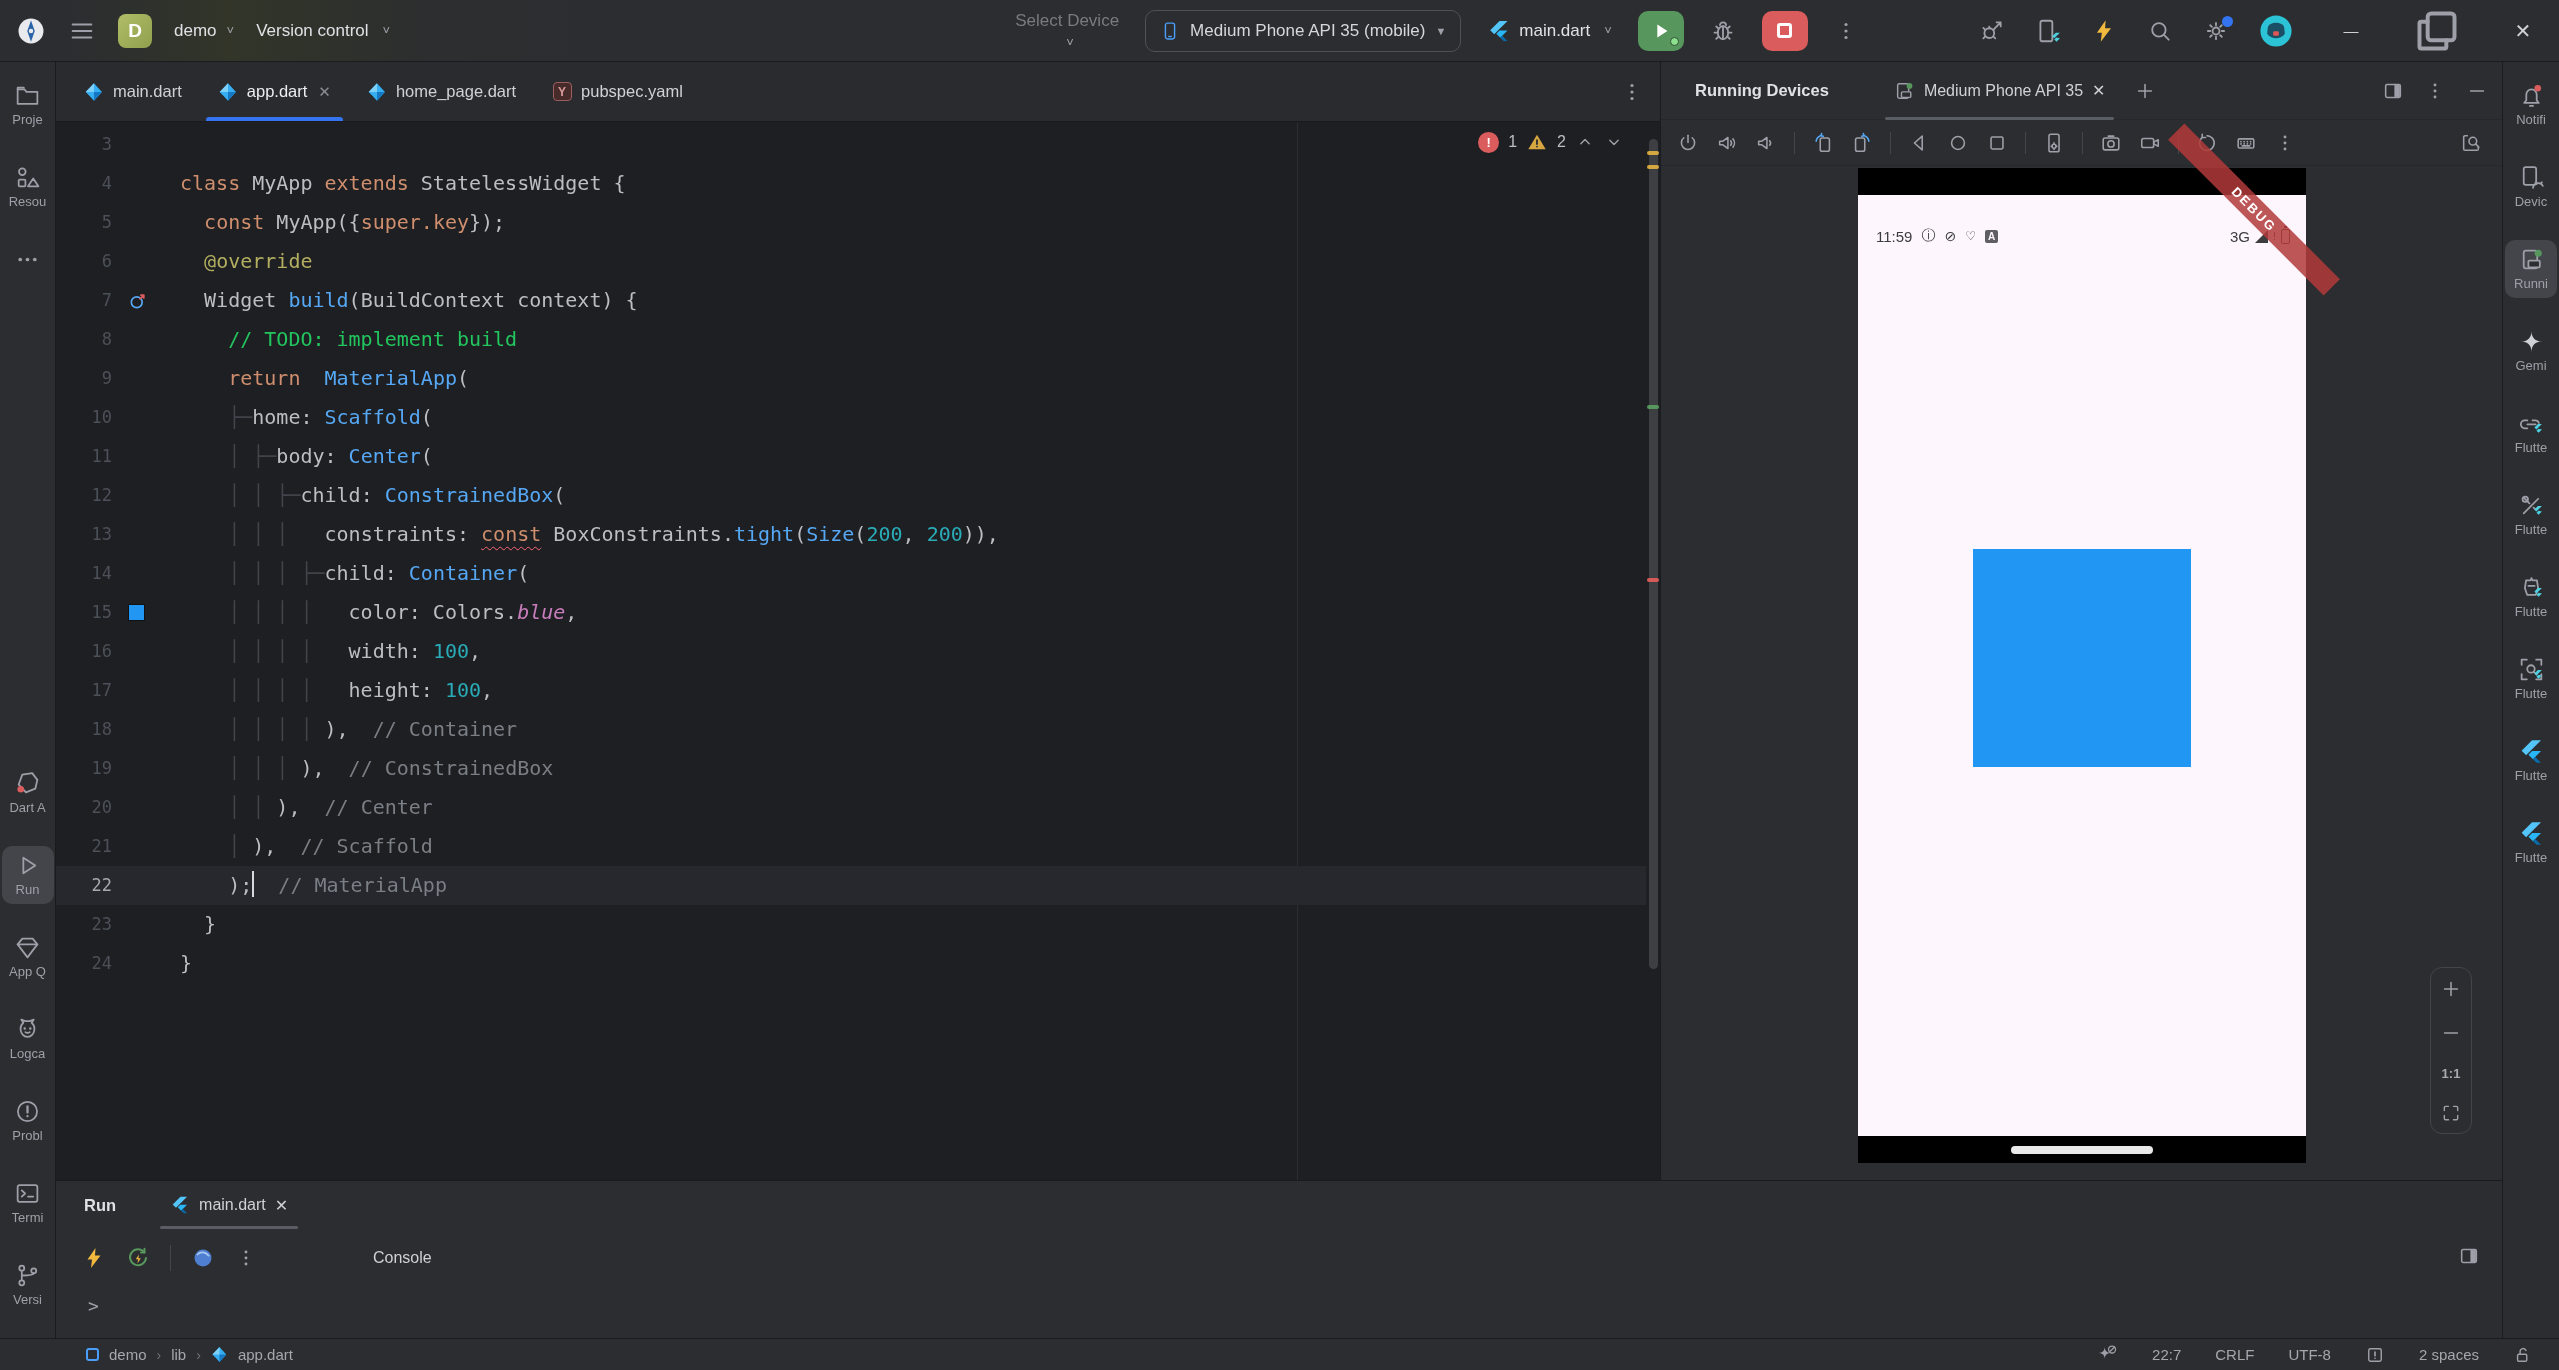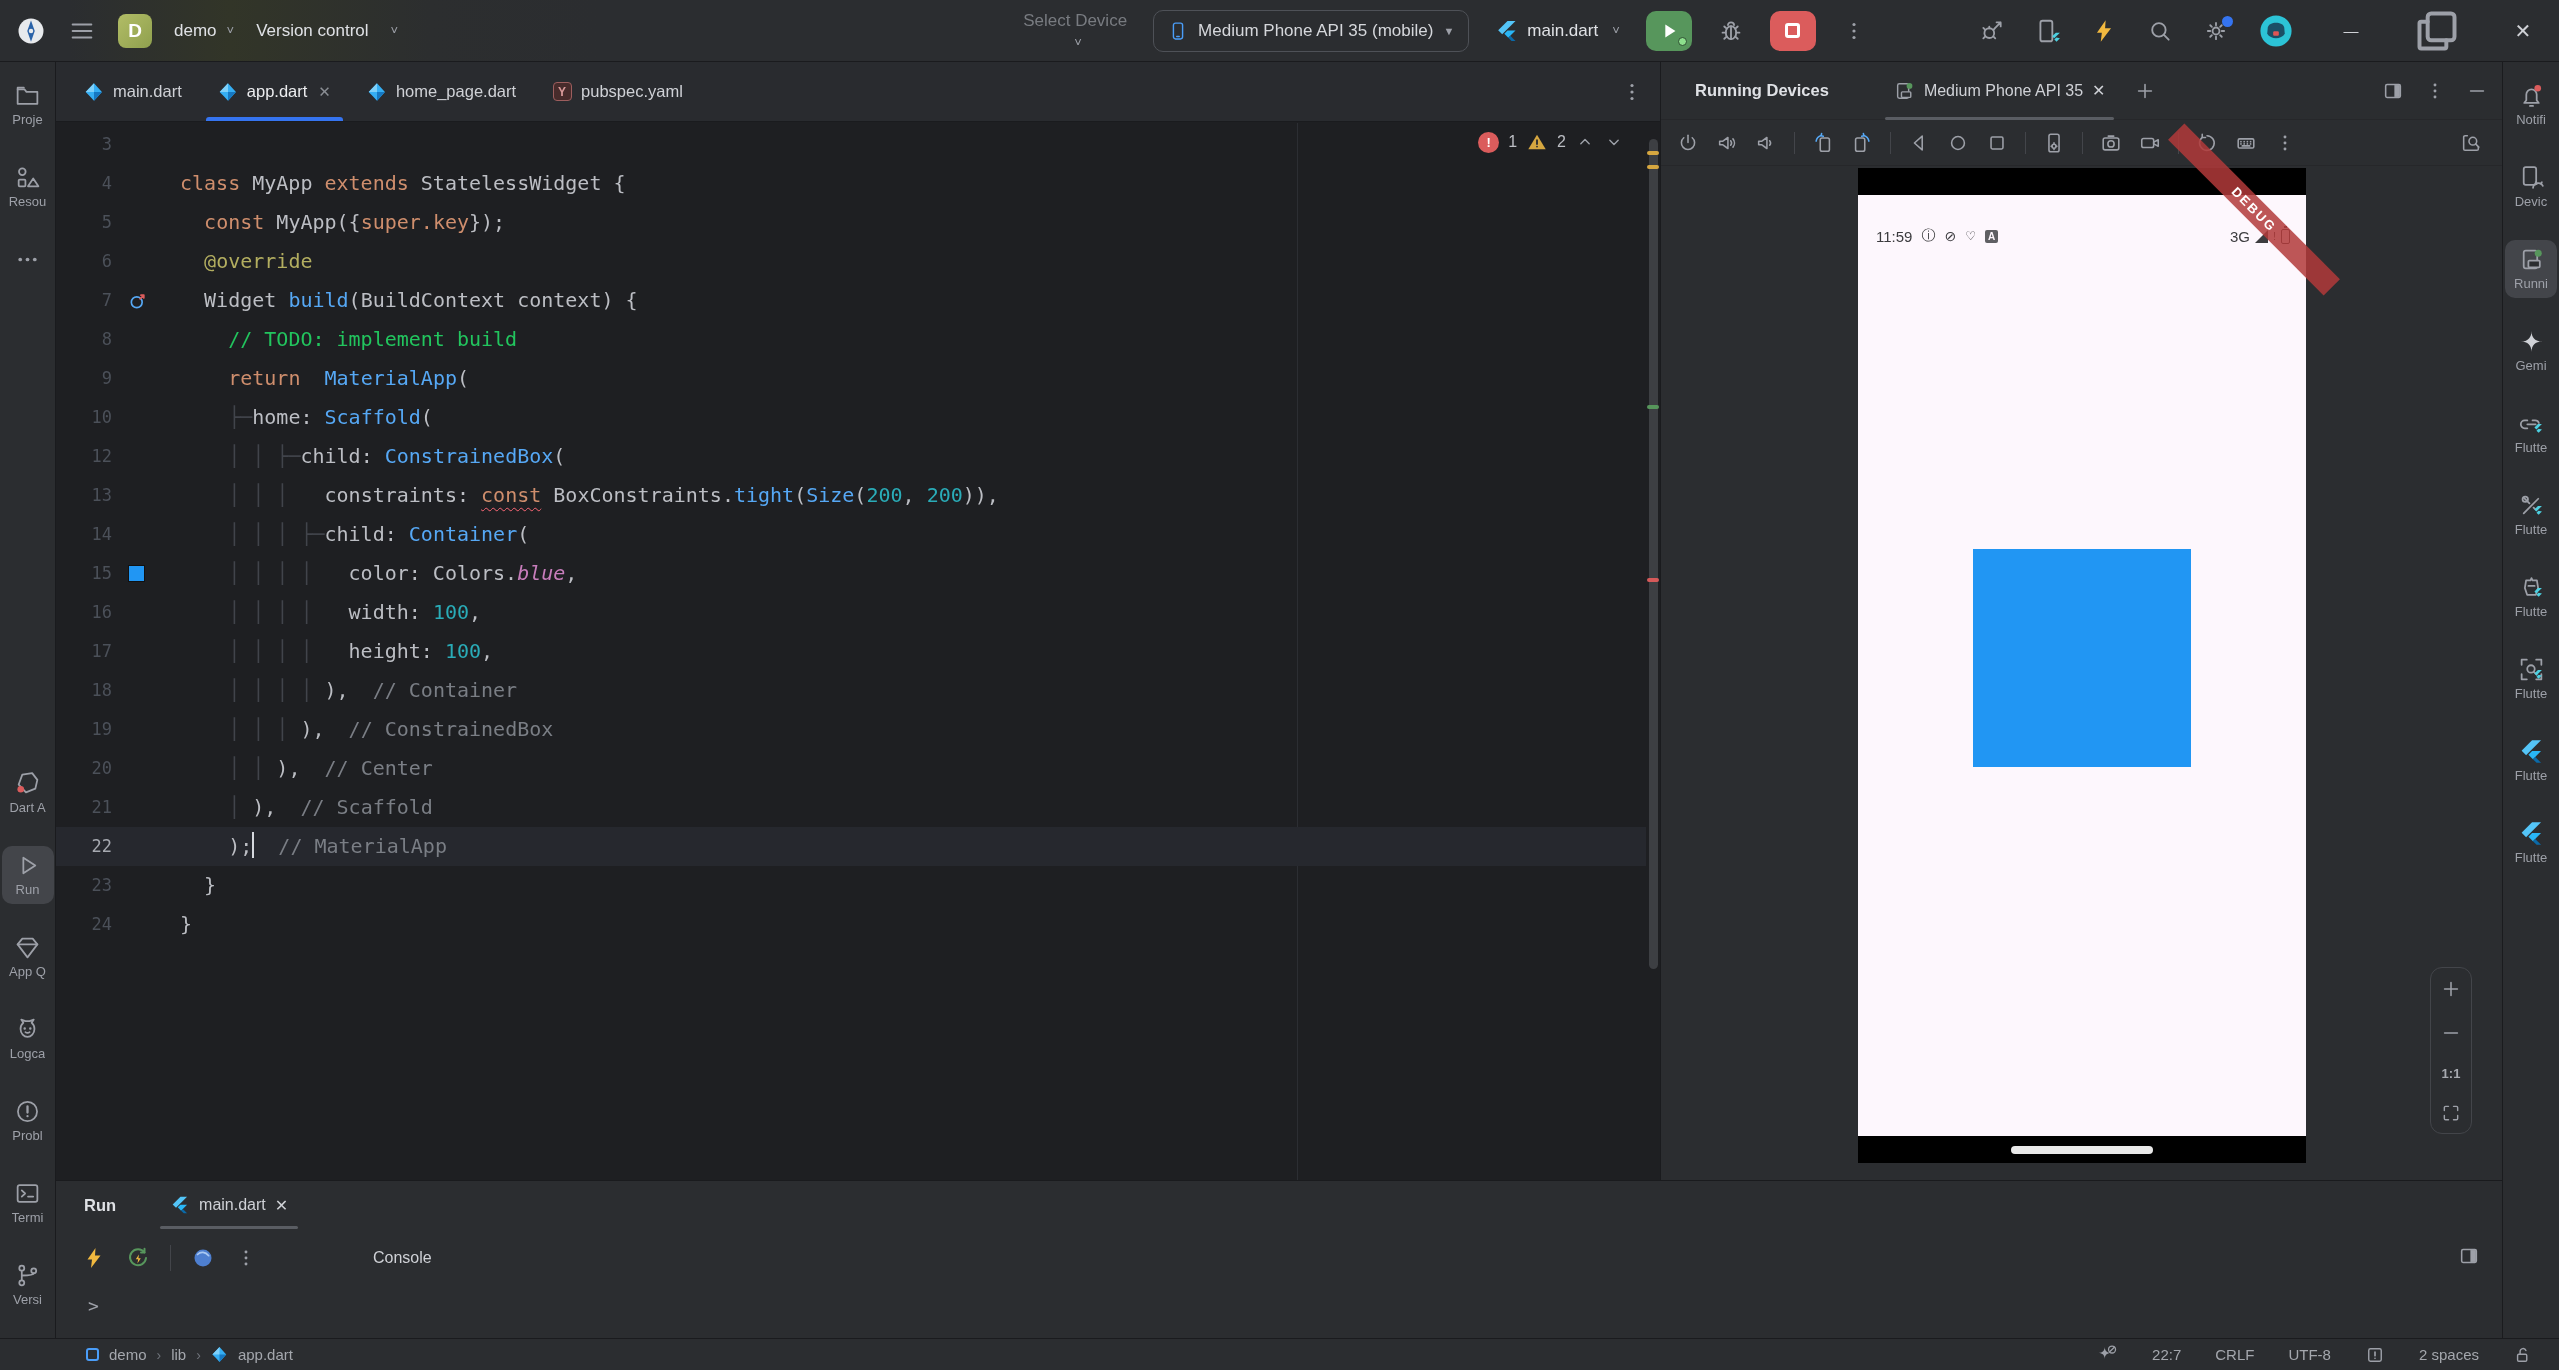--- a/index.html
+++ b/index.html
@@ -142,21 +142,21 @@
       <span class="ic" style="width:28px;height:28px;">
           <svg viewBox="0 0 24 24">
             <path d="M4 6.5h16M4 12h16M4 17.5h16"></path>
           </svg>
         </span>
       <span id="proj-badge">D</span>
       <span class="tb-group" style="gap:4px;">
         <span class="tb-label">demo</span>
           <span class="chev">˅</span>
       </span>
-      <span class="tb-group" style="gap:16px;">
+      <span class="tb-group" style="gap:8px;">
         <span class="tb-label">Version control</span>
           <span class="chev">˅</span>
       </span>
     </div>
 
     <div class="tb-group" style="margin-left:625px; gap:26px;">
       <span class="tb-group" style="gap:4px;flex-direction:column;">
         <span class="tb-dim">Select Device</span>
           <span class="chev">˅</span>
       </span>
@@ -427,20 +427,21 @@
           <div class="cline"><span class="lnum">4</span><span class="gicon"></span><span class="ctext"><span class="s-k">class </span><span class="s-w">MyApp </span><span class="s-k">extends </span><span class="s-w">StatelessWidget {</span></span></div>
           <div class="cline"><span class="lnum">5</span><span class="gicon"></span><span class="ctext"><span class="s-w">  </span><span class="s-k">const </span><span class="s-w">MyApp({</span><span class="s-k">super.key</span><span class="s-w">});</span></span></div>
           <div class="cline"><span class="lnum">6</span><span class="gicon"></span><span class="ctext"><span class="s-w">  </span><span class="s-a">@override</span></span></div>
           <div class="cline"><span class="lnum">7</span><span class="gicon"><span class="ic" style="width:20px;height:20px;"><svg viewBox="0 0 24 24">
                   <circle cx="10.5" cy="13.5" r="6.5" stroke="#56a8f5" stroke-width="2"></circle>
                   <path d="M14.5 9.5L19 5M15.5 5H19v3.5" stroke="#db5c5c" stroke-width="2"></path>
                 </svg></span></span><span class="ctext"><span class="s-w">  Widget </span><span class="s-m">build</span><span class="s-w">(BuildContext context) {</span></span></div>
           <div class="cline"><span class="lnum">8</span><span class="gicon"></span><span class="ctext"><span class="s-w">    </span><span class="s-t">// TODO: implement build</span></span></div>
           <div class="cline"><span class="lnum">9</span><span class="gicon"></span><span class="ctext"><span class="s-w">    </span><span class="s-k">return</span><span class="s-w">  </span><span class="s-m">MaterialApp</span><span class="s-w">(</span></span></div>
           <div class="cline"><span class="lnum">10</span><span class="gicon"></span><span class="ctext"><span class="s-w">    </span><span class="s-g">├─</span><span class="s-w">home: </span><span class="s-m">Scaffold</span><span class="s-w">(</span></span></div>
+          <div class="cline"><span class="lnum">11</span><span class="gicon"></span><span class="ctext"><span class="s-w">    </span><span class="s-g">│ ├─</span><span class="s-w">body: </span><span class="s-m">Center</span><span class="s-w">(</span></span></div>
           <div class="cline"><span class="lnum">12</span><span class="gicon"></span><span class="ctext"><span class="s-w">    </span><span class="s-g">│ │ ├─</span><span class="s-w">child: </span><span class="s-m">ConstrainedBox</span><span class="s-w">(</span></span></div>
           <div class="cline"><span class="lnum">13</span><span class="gicon"></span><span class="ctext"><span class="s-w">    </span><span class="s-g">│ │ │ </span><span class="s-w">  constraints: </span><span class="s-ke">const</span><span class="s-w"> BoxConstraints.</span><span class="s-m">tight</span><span class="s-w">(</span><span class="s-m">Size</span><span class="s-w">(</span><span class="s-n">200</span><span class="s-w">, </span><span class="s-n">200</span><span class="s-w">)),</span></span></div>
           <div class="cline"><span class="lnum">14</span><span class="gicon"></span><span class="ctext"><span class="s-w">    </span><span class="s-g">│ │ │ ├─</span><span class="s-w">child: </span><span class="s-m">Container</span><span class="s-w">(</span></span></div>
           <div class="cline"><span class="lnum">15</span><span class="gicon"><span class="swatch"></span></span><span class="ctext"><span class="s-w">    </span><span class="s-g">│ │ │ │ </span><span class="s-w">  color: Colors.</span><span class="s-p">blue</span><span class="s-w">,</span></span></div>
           <div class="cline"><span class="lnum">16</span><span class="gicon"></span><span class="ctext"><span class="s-w">    </span><span class="s-g">│ │ │ │ </span><span class="s-w">  width: </span><span class="s-n">100</span><span class="s-w">,</span></span></div>
           <div class="cline"><span class="lnum">17</span><span class="gicon"></span><span class="ctext"><span class="s-w">    </span><span class="s-g">│ │ │ │ </span><span class="s-w">  height: </span><span class="s-n">100</span><span class="s-w">,</span></span></div>
           <div class="cline"><span class="lnum">18</span><span class="gicon"></span><span class="ctext"><span class="s-w">    </span><span class="s-g">│ │ │ │ </span><span class="s-w">),  </span><span class="s-c">// Container</span></span></div>
           <div class="cline"><span class="lnum">19</span><span class="gicon"></span><span class="ctext"><span class="s-w">    </span><span class="s-g">│ │ │ </span><span class="s-w">),  </span><span class="s-c">// ConstrainedBox</span></span></div>
           <div class="cline"><span class="lnum">20</span><span class="gicon"></span><span class="ctext"><span class="s-w">    </span><span class="s-g">│ │ </span><span class="s-w">),  </span><span class="s-c">// Center</span></span></div>
           <div class="cline"><span class="lnum">21</span><span class="gicon"></span><span class="ctext"><span class="s-w">    </span><span class="s-g">│ </span><span class="s-w">),  </span><span class="s-c">// Scaffold</span></span></div>

